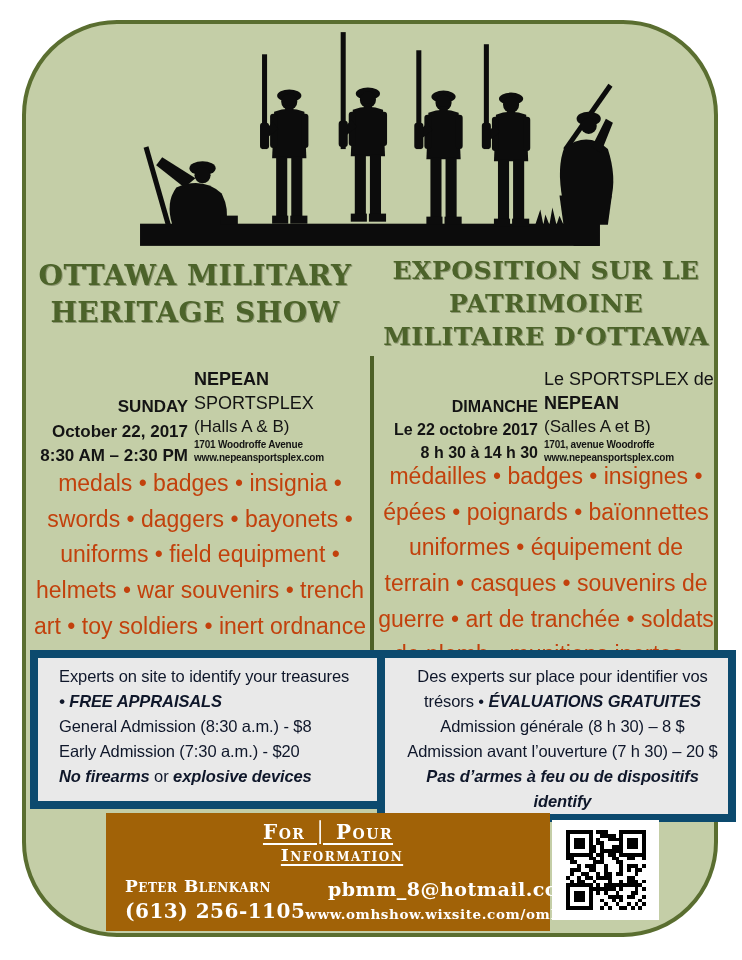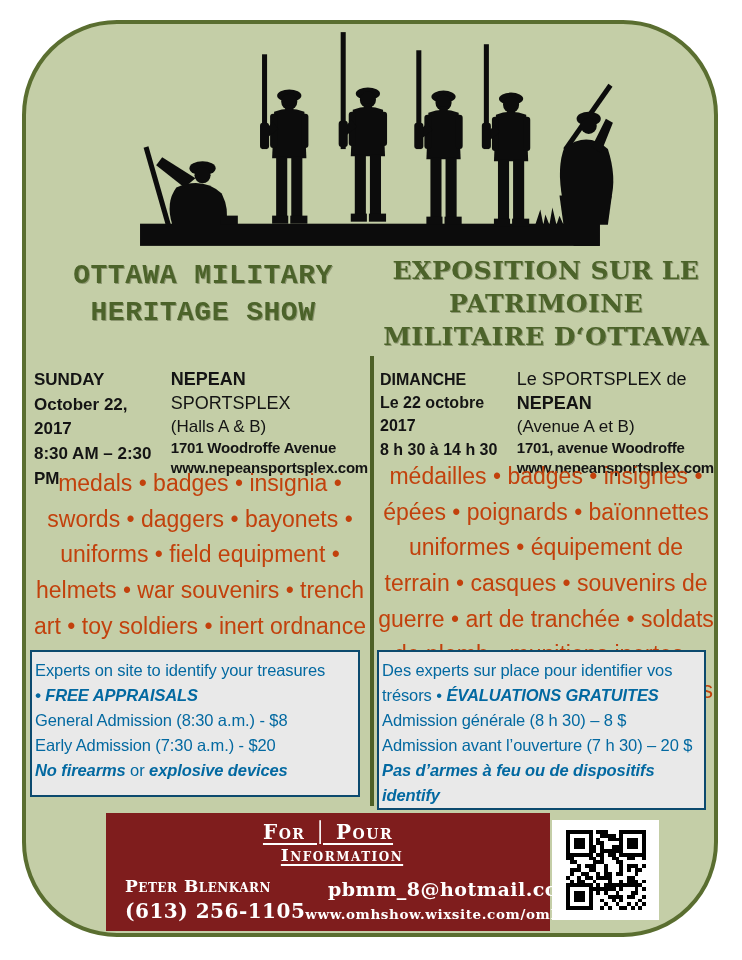--- a/index.html
+++ b/index.html
@@ -4,44 +4,44 @@
 <style>
   html,body{margin:0;padding:0;background:#ffffff;}
   .poster{position:relative;width:742px;height:960px;background:#ffffff;overflow:hidden;
           font-family:"Liberation Sans",sans-serif;color:#141414;}
   .frame{position:absolute;left:22px;top:20px;width:688px;height:909px;
          background:#c4cea7;border:4px solid #5a6e30;border-radius:95px;}
   .silhouette{position:absolute;left:136px;top:26px;width:488px;height:226px;}
   .title{position:absolute;text-align:center;font-family:"DejaVu Serif","Liberation Serif",serif;
          font-weight:bold;color:#4c632a;line-height:1.32;white-space:pre-line;
          text-shadow:1px 1px 0 rgba(40,50,15,0.35);letter-spacing:0.5px;}
-  .title-en{left:34px;top:258px;width:338px;font-size:28px;font-family:Liberation Mono, monospace;}
+  .title-en{left:26px;top:258px;width:338px;font-size:28px;}
   .title-fr{left:378px;top:254px;width:336px;font-size:25px;}
   .divider{position:absolute;left:370px;top:356px;width:4px;height:450px;background:#4d6027;}
   .sched{position:absolute;display:flex;}
   .sched-en{left:34px;top:368px;width:334px;}
   .sched-fr{left:380px;top:368px;width:334px;}
-  .sched .when{font-weight:bold;text-align:left;line-height:1.45;}
+  .sched .when{font-weight:bold;text-align:right;line-height:1.45;margin-top:27px;}
   .sched-en .when{width:154px;font-size:17px;}
   .sched-fr .when{width:158px;font-size:16px;}
   .sched .where{flex:1;line-height:1.32;padding-left:6px;}
   .where .l1{font-size:18px;}
   .where .l1 b{font-weight:bold;}
   .where .l2{font-size:17px;}
-  .where .l3,.where .l4{font-size:15px;font-weight:bold;letter-spacing:-0.2px;}
+  .where .l3,.where .l4{font-size:10px;font-weight:bold;letter-spacing:-0.2px;}
   .itemlist{position:absolute;text-align:center;font-size:23px;line-height:1.55;color:#c2410c;}
   .itemlist-en{left:28px;top:466px;width:344px;}
   .itemlist-fr{left:376px;top:459px;width:340px;}
-  .graybox{position:absolute;background:#e9e9e9;border:2px solid #0c4a6e;
-           padding:6px 9px 0 3px;font-size:16.5px;line-height:1.52;letter-spacing:-0.1px;color:#0369a1;}
+  .graybox{position:absolute;background:#e9e9e9;border:8px solid #0c4a6e;
+           padding:6px 9px 0 21px;font-size:16.5px;line-height:1.52;letter-spacing:-0.1px;color:#0f172a;}
   .graybox .bi{font-weight:bold;font-style:italic;}
   .graybox .it{}
   .box-en{left:30px;top:650px;width:314px;height:137px;}
-  .box-fr{left:377px;top:650px;width:313px;height:150px;}
-  .infobar{position:absolute;left:106px;top:813px;width:444px;height:118px;background:#7f1d1d;
+  .box-fr{left:377px;top:650px;width:313px;height:150px;text-align:center;}
+  .infobar{position:absolute;left:106px;top:813px;width:444px;height:118px;background:#a16207;
            color:#ffffff;font-family:"DejaVu Serif","Liberation Serif",serif;}
   .info-head{text-align:center;padding-top:7px;line-height:1.25;}
   .info-h1{font-variant:small-caps;font-weight:bold;font-size:20px;letter-spacing:1.5px;
            text-decoration:underline;text-underline-offset:4px;text-decoration-thickness:2px;}
   .info-h2{font-variant:small-caps;font-weight:bold;font-size:17px;letter-spacing:1.5px;
            text-decoration:underline;text-underline-offset:3px;text-decoration-thickness:2px;padding-left:28px;}
   .info-row{display:flex;margin-top:9px;align-items:flex-start;}
   .info-left{width:42%;padding-left:19px;line-height:1.35;}
   .info-name{font-variant:small-caps;font-weight:bold;font-size:17px;letter-spacing:0.5px;white-space:nowrap;}
   .info-phone{font-weight:bold;font-size:20px;letter-spacing:0.5px;white-space:nowrap;}
@@ -133,21 +133,21 @@
   </div>
 
   <div class="sched sched-fr">
     <div class="when">
       <div>DIMANCHE</div>
       <div>Le 22 octobre 2017</div>
       <div>8 h 30 à 14 h 30</div>
     </div>
     <div class="where">
       <div class="l1"><span>Le SPORTSPLEX de </span><b>NEPEAN</b></div>
-      <div class="l2">(Avenue A et B)</div>
+      <div class="l2">(Salles A et B)</div>
       <div class="l3">1701, avenue Woodroffe</div>
       <div class="l4">www.nepeansportsplex.com</div>
     </div>
   </div>
 
   <div class="itemlist itemlist-en">medals • badges • insignia • swords • daggers • bayonets • uniforms • field equipment • helmets • war souvenirs • trench art • toy soldiers • inert ordnance • accessories/accoutrements • books • prints</div>
   <div class="itemlist itemlist-fr">médailles • badges • insignes • épées • poignards • baïonnettes uniformes • équipement de terrain • casques • souvenirs de guerre • art de tranchée • soldats de plomb • munitions inertes • accessoires/équipements • livres • impressions</div>
 
   <div class="graybox box-en">
     <div>Experts on site to identify your treasures</div>

